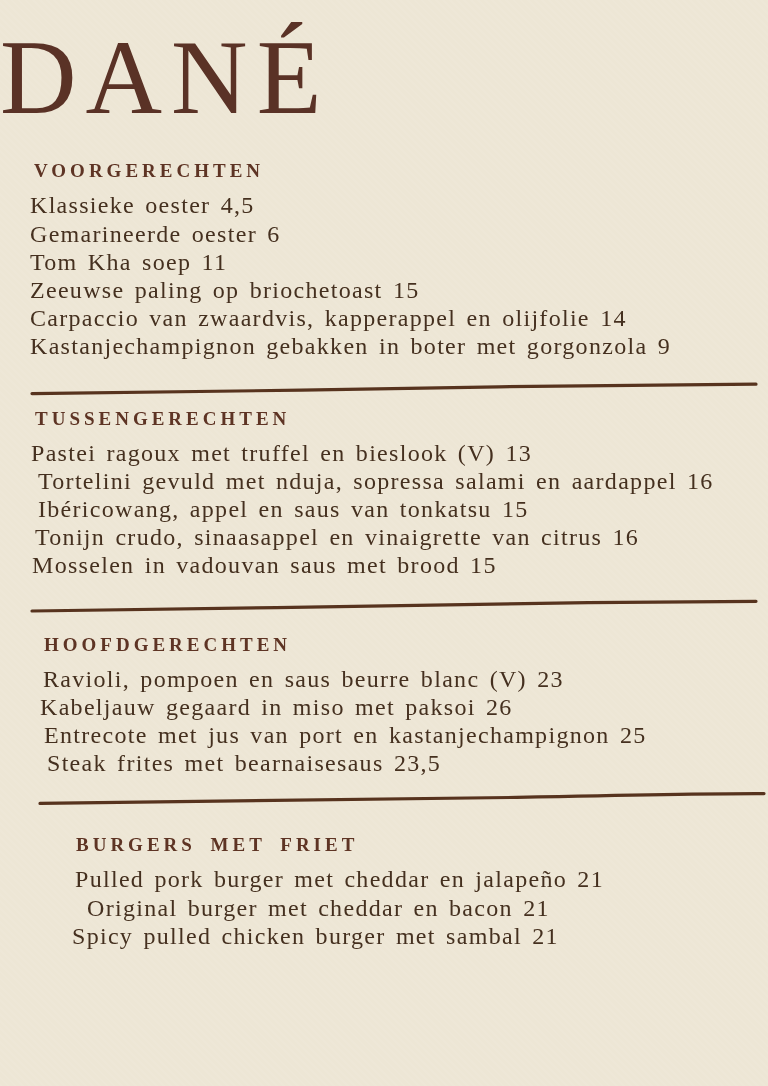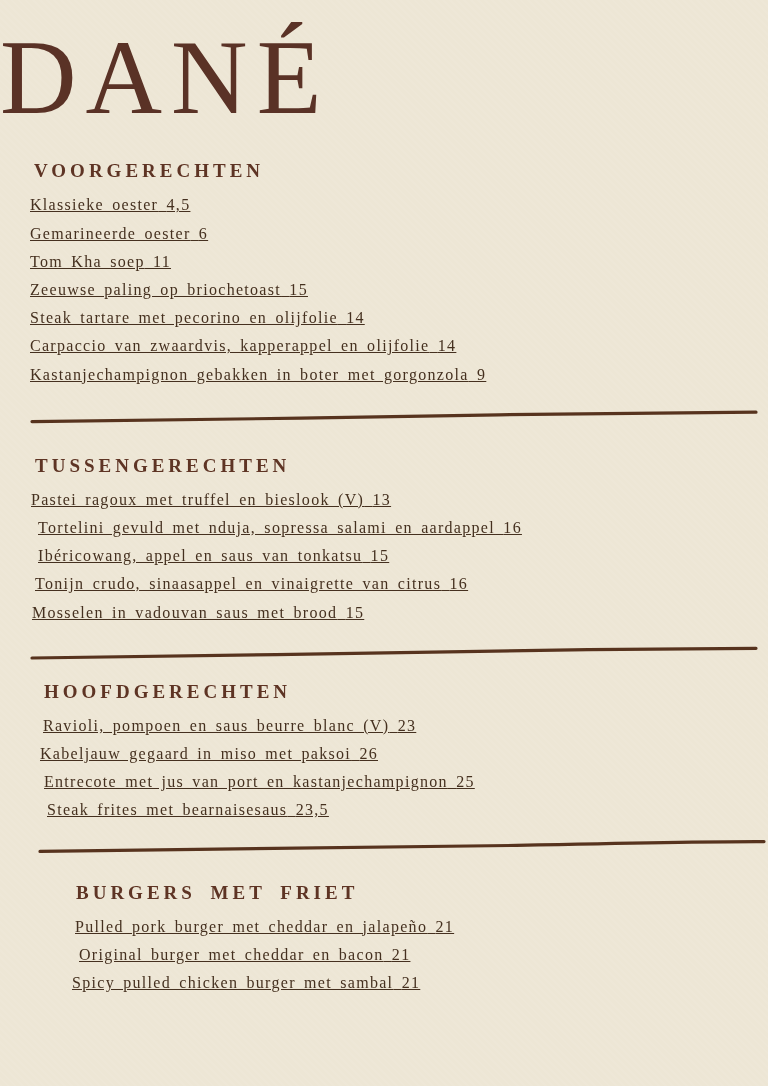--- a/index.html
+++ b/index.html
@@ -39,64 +39,62 @@
     letter-spacing: 4px;
     word-spacing: 6px;
     color: #5E3424;
   }
   .menu-section ul {
     list-style: none;
     margin: 9px 0 0 0;
     padding: 0;
   }
   .menu-section li {
-    font-size: 16px;
+    font-size: 24px;
     line-height: 28.2px;
     letter-spacing: 1.3px;
     word-spacing: 3px;
     color: #45301F;
     white-space: nowrap;
-    text-decoration: underline;
   }
 
   .s1 { margin-top: 27px; padding-left: 30px; }
-  .s2 { margin-top: 30px; padding-left: 31px; }
+  .s2 { margin-top: 11px; padding-left: 31px; }
   .s3 { margin-top: 20px; padding-left: 40px; }
   .s4 { margin-top: 28px; padding-left: 72px; }
 
   
   .s2 li:nth-child(2), .s2 li:nth-child(3) { margin-left: 7px; }
   .s2 li:nth-child(4) { margin-left: 4px; }
   .s2 li:nth-child(5) { margin-left: 1px; }
   .s3 li:nth-child(1) { margin-left: 3px; }
   .s3 li:nth-child(3) { margin-left: 4px; }
   .s3 li:nth-child(4) { margin-left: 7px; }
   .s4 li:nth-child(1) { margin-left: 3px; }
-  .s4 li:nth-child(2) { margin-left: 7px; }
+  .s4 li:nth-child(2) { margin-left: 15px; }
 
   .section-divider { display: block; }
   .divider-1 { margin: 20px 10px 0 30px; }
   .divider-2 { margin: 18px 10px 0 30px; }
   .divider-3 { margin: 13px 2px 0 38px; }
   .section-divider svg { display: block; width: 100%; height: 16px; }
 </style>
 </head>
 <body>
 
 <main class="menu-page">
   <h1 class="restaurant-title">DANÉ</h1>
   <div id="sections">
       <section class="menu-section s1">
         <h2>VOORGERECHTEN</h2>
         <ul>
           <li><span>Klassieke oester</span> <span>4,5</span></li>
           <li><span>Gemarineerde oester</span> <span>6</span></li>
           <li><span>Tom Kha soep</span> <span>11</span></li>
           <li><span>Zeeuwse paling op briochetoast</span> <span>15</span></li>
-          <li><span>Steak tartare met pecorino en olijfolie</span> <span>14</span></li>
           <li><span>Carpaccio van zwaardvis, kapperappel en olijfolie</span> <span>14</span></li>
           <li><span>Kastanjechampignon gebakken in boter met gorgonzola</span> <span>9</span></li>
         </ul>
       </section>
       <div class="section-divider divider-1">
         <svg viewBox="0 0 730 16" preserveAspectRatio="none">
           <path d="M2,12.6 C140,11.6 320,8.4 470,5.8 C580,3.9 670,3.1 728,3.2" fill="none" stroke="#57331E" stroke-width="3.2" stroke-linecap="round"></path>
         </svg>
       </div>
       <section class="menu-section s2">

